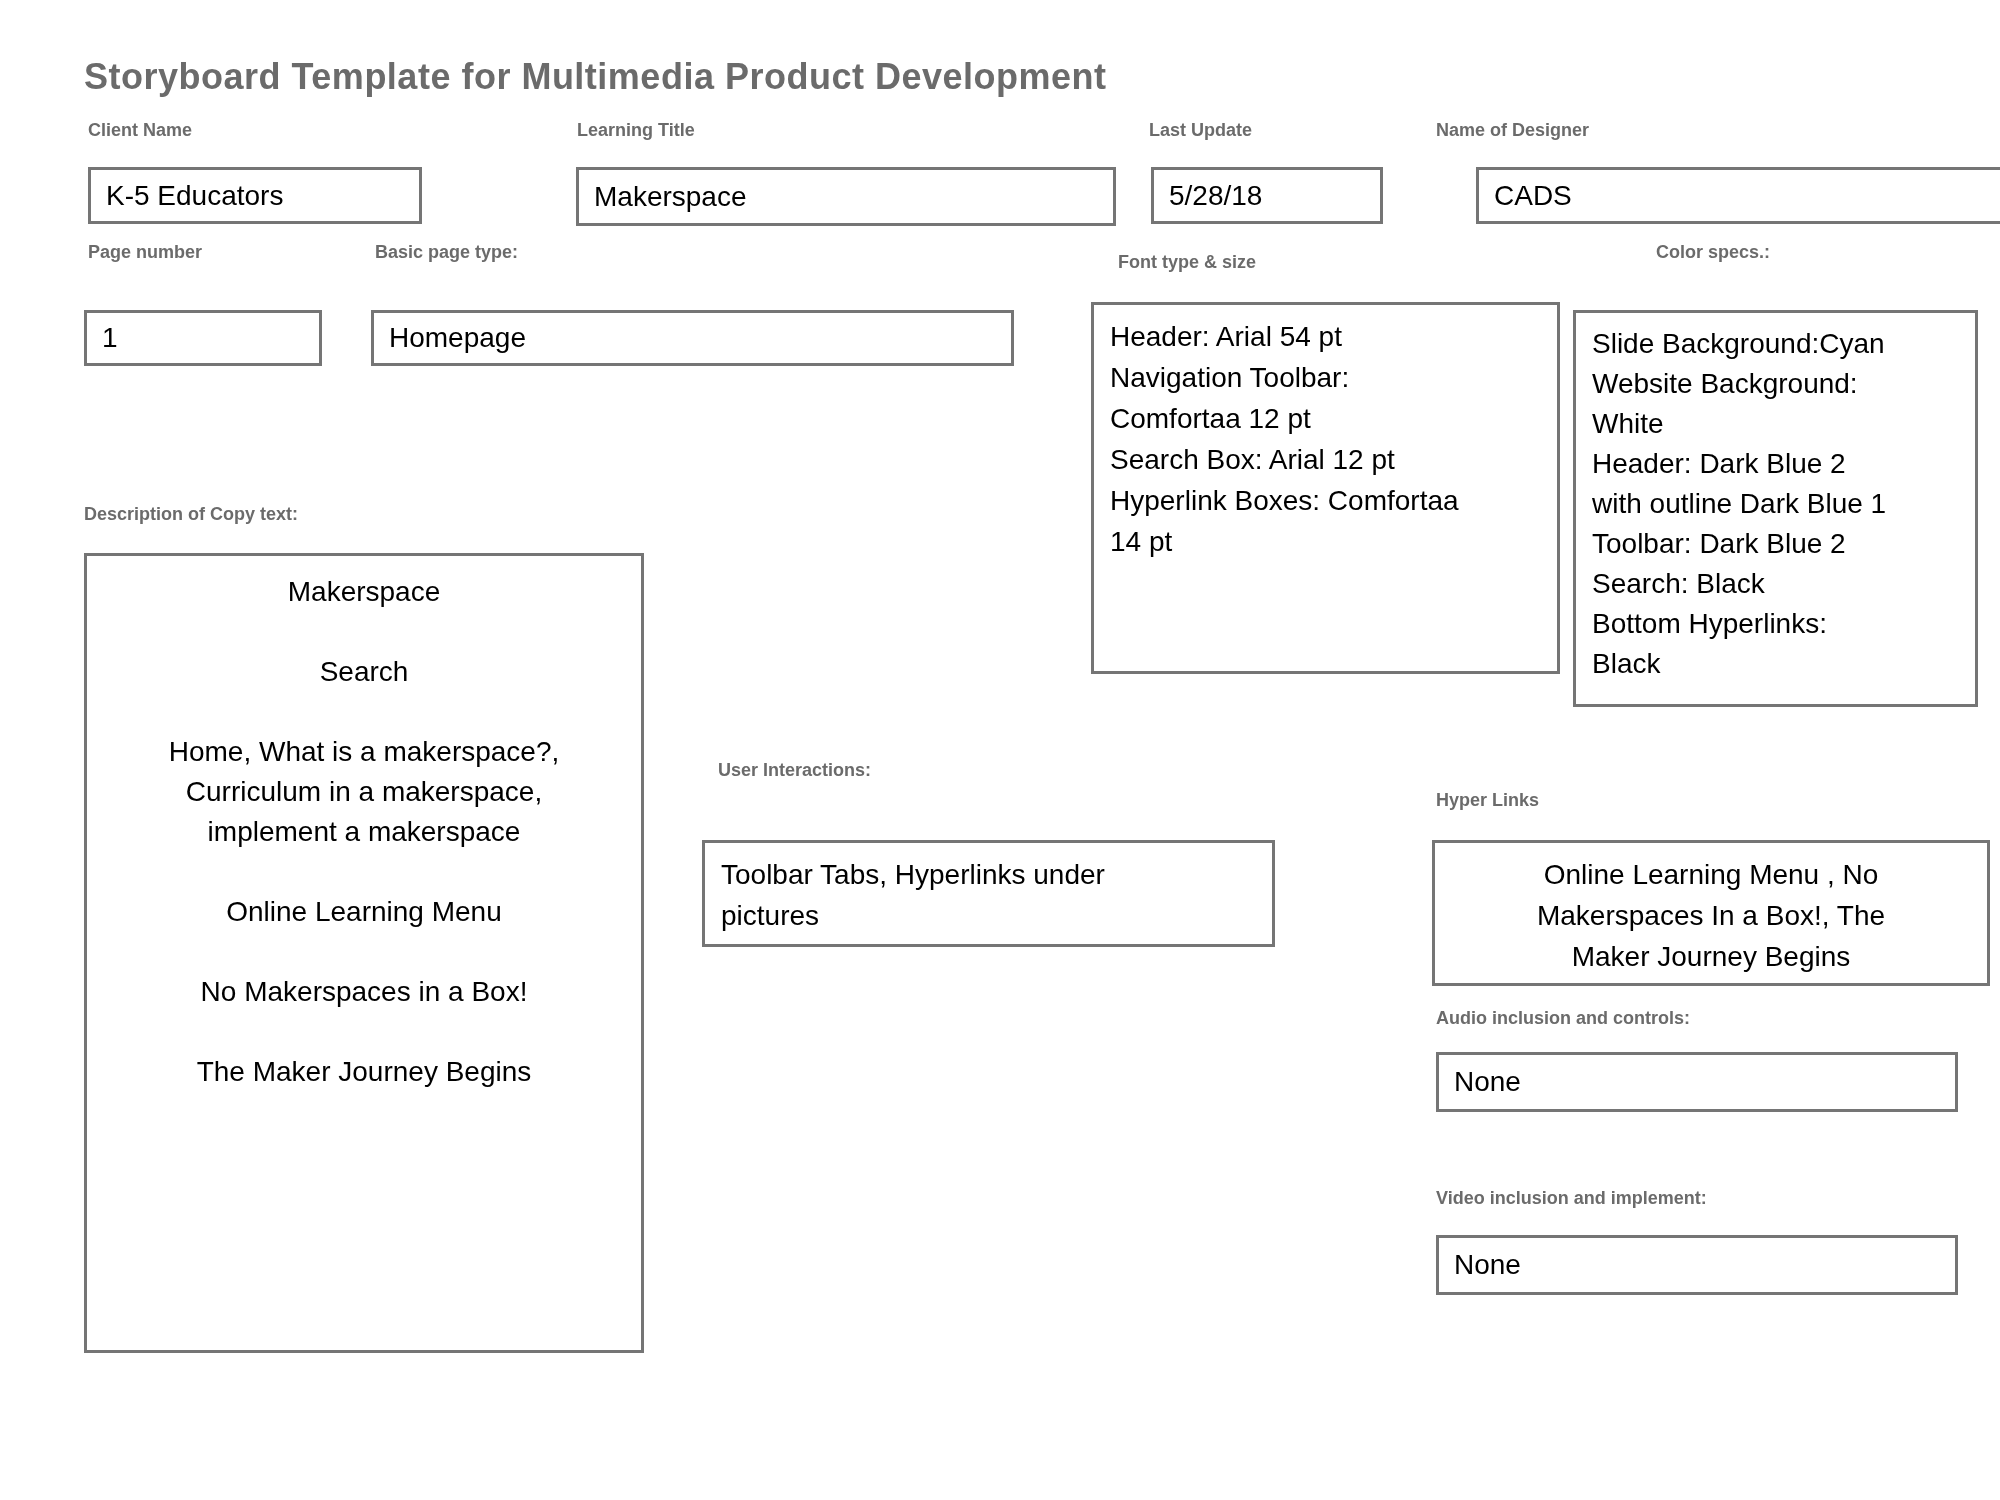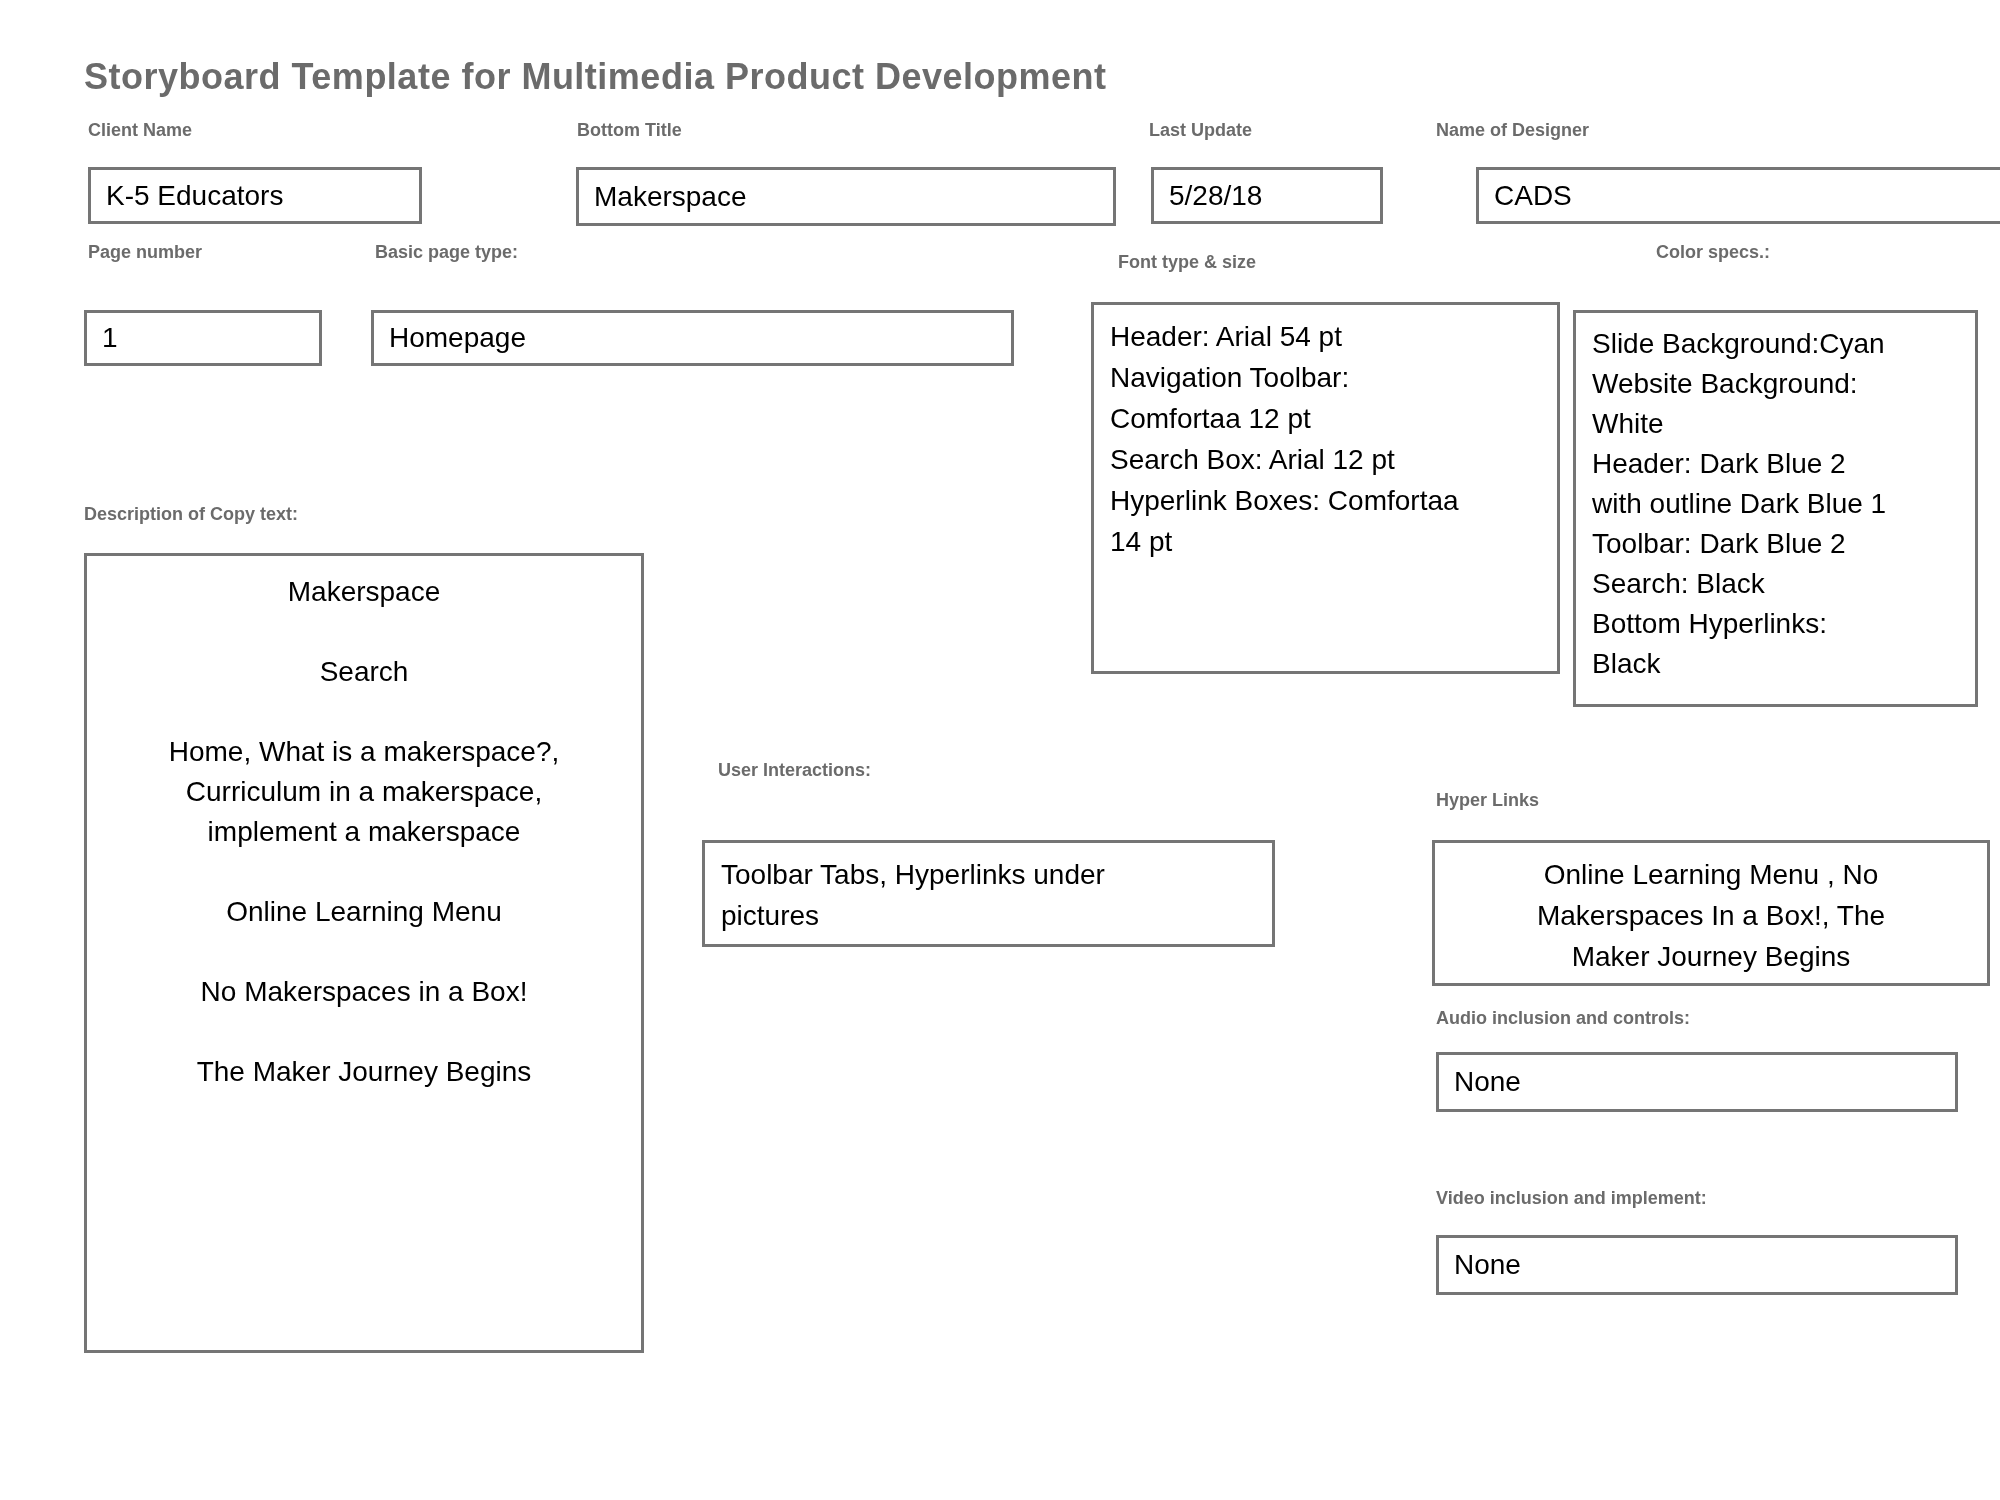--- a/index.html
+++ b/index.html
@@ -52,21 +52,21 @@
 </head>
 <body>
 
 <div class="page">
 
   <div class="title">Storyboard Template for Multimedia Product Development</div>
 
   <div class="lbl" style="left:88px; top:100px;">Client Name</div>
   <div class="box single" style="left:88px; top:147px; width:334px; height:57px;">K-5 Educators</div>
 
-  <div class="lbl" style="left:577px; top:100px;">Bottom Title</div>
+  <div class="lbl" style="left:577px; top:100px;">Learning Title</div>
   <div class="box single" style="left:576px; top:147px; width:540px; height:59px;">Makerspace</div>
 
   <div class="lbl" style="left:1149px; top:100px;">Last Update</div>
   <div class="box single" style="left:1151px; top:147px; width:232px; height:57px;">5/28/18</div>
 
   <div class="lbl" style="left:1436px; top:100px;">Name of Designer</div>
   <div class="box single" style="left:1476px; top:147px; width:542px; height:57px;text-align:center;">CADS</div>
 
   <div class="lbl" style="left:88px; top:222px;">Page number</div>
   <div class="box single" style="left:84px; top:290px; width:238px; height:56px;">1</div>

